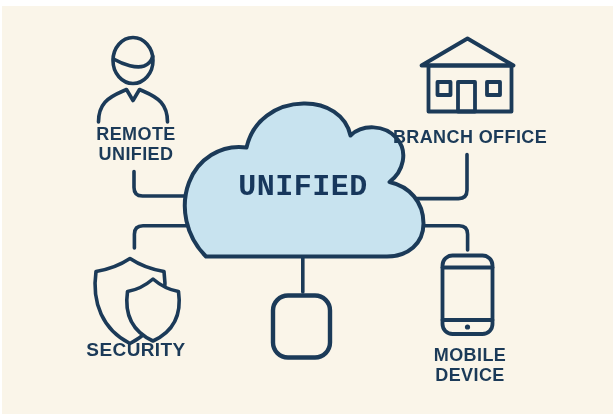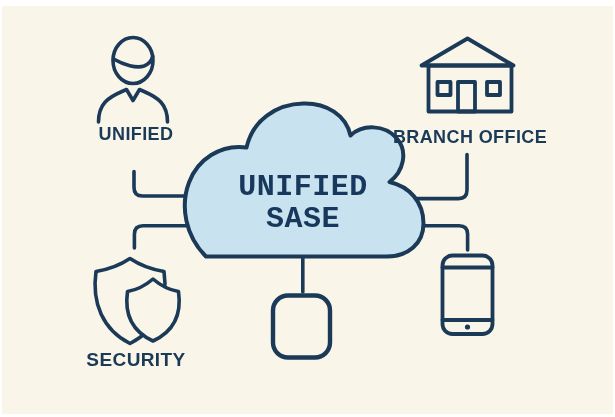--- a/index.html
+++ b/index.html
@@ -50,21 +50,21 @@
     color: #17375c;
     font-weight: bold;
     font-size: 30px;
     line-height: 32px;
     letter-spacing: 0.5px;
     font-family: Liberation Mono, monospace;
   }
   .cloud-title span { display: block; }
   .lbl-remote-worker { left: 36px; top: 124px; width: 200px; }
   .lbl-branch-office { left: 370px; top: 127px; width: 200px; }
-  .lbl-security      { left: 36px; top: 350px; width: 200px; font-size: 19px; }
+  .lbl-security      { left: 36px; top: 340px; width: 200px; font-size: 19px; }
   .lbl-mobile-device { left: 370px; top: 345px; width: 200px; }
 </style>
 </head>
 <body>
 
 <div class="frame">
   <div class="canvas"></div>
 
   <svg class="art" viewBox="0 0 615 417">
     <g fill="none" stroke="#1b3a58" stroke-width="3.6" stroke-linecap="round" stroke-linejoin="round">
@@ -116,28 +116,32 @@
       <line x1="442.5" y1="267.5" x2="492.5" y2="267.5"></line>
       <line x1="442.5" y1="320" x2="492.5" y2="320"></line>
       <circle cx="467.5" cy="327" r="2.6" fill="#1b3a58" stroke="none"></circle>
     </g>
 
     <rect x="273" y="295.5" width="57" height="62" rx="15" fill="none" stroke="#1b3a58" stroke-width="4.4"></rect>
   </svg>
 
   <div class="cloud-title">
     <span>UNIFIED</span>
-    <span>SASE</span>
   </div>
 
   <div class="label lbl-remote-worker">
+    <span>REMOTE</span>
     <span>UNIFIED</span>
   </div>
 
   <div class="label lbl-branch-office">
     <span>BRANCH OFFICE</span>
   </div>
 
   <div class="label lbl-security">
     <span>SECURITY</span>
   </div>
 
+  <div class="label lbl-mobile-device">
+    <span>MOBILE</span>
+    <span>DEVICE</span>
+  </div>
 </div>
 
 </body></html>

